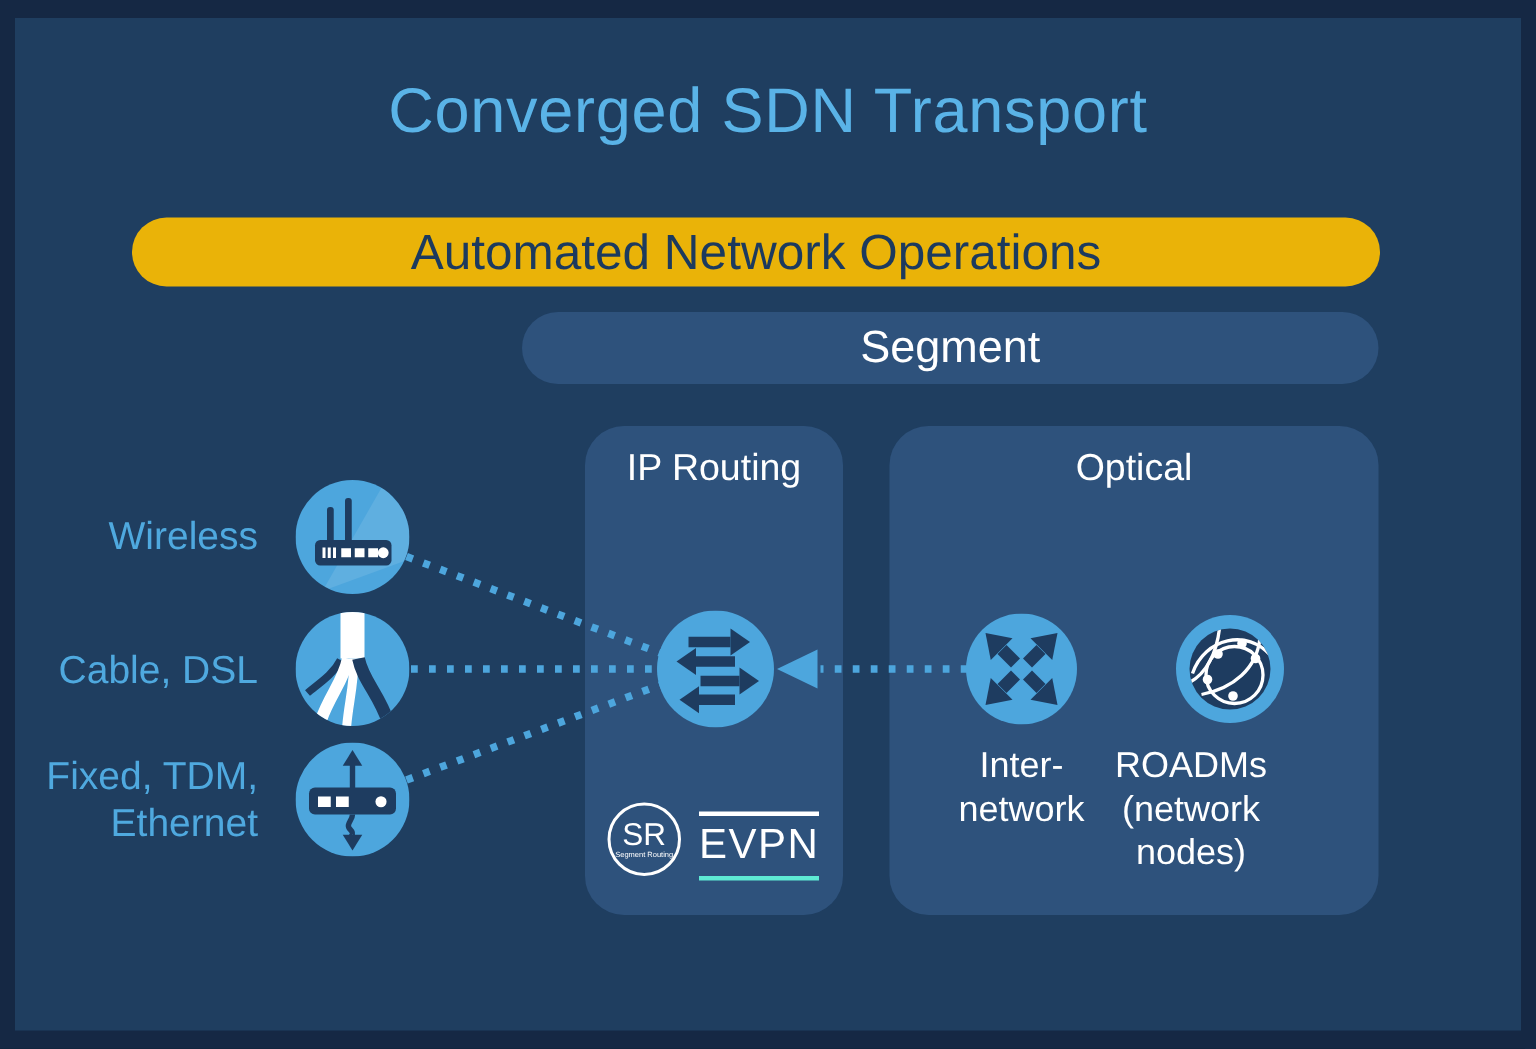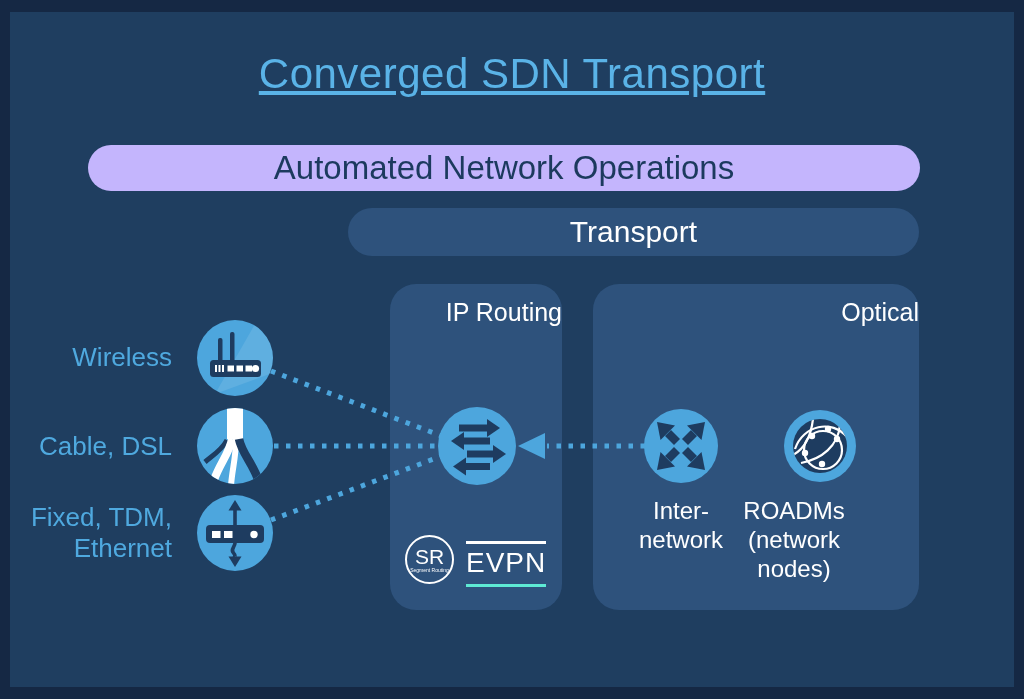--- a/index.html
+++ b/index.html
@@ -1,34 +1,34 @@
 <!DOCTYPE html>
 <html><head>
 <meta charset="utf-8">
 <style>
   html,body{margin:0;padding:0;background:#0e1c33;}
   .stage{position:relative;width:1024px;height:699px;background:#152844;overflow:hidden;
          font-family:"Liberation Sans", sans-serif;}
   .canvas{position:absolute;left:10px;top:12px;right:10px;bottom:12px;background:#1F3E60;}
 
   .title{position:absolute;left:0;top:50px;width:1024px;text-align:center;
-         font-size:42px;color:#5AB3E7;letter-spacing:0.5px;text-decoration:underline;}
+         font-size:42px;color:#5AB3E7;letter-spacing:0.5px;}
 
   .banner{position:absolute;left:88px;top:145px;width:832px;height:46px;border-radius:23px;
-          background:#c4b5fd;text-align:center;line-height:46px;font-size:33px;color:#1C3A5E;}
+          background:#eab308;text-align:center;line-height:46px;font-size:33px;color:#1C3A5E;}
 
   .pill{position:absolute;top:208px;height:48px;border-radius:24px;background:#2E527C;
         text-align:center;line-height:48px;font-size:30px;color:#FFFFFF;}
   .pill.access{left:88px;width:243px;}
   .pill.backbone{left:348px;width:571px;}
 
   .panel{position:absolute;top:284px;height:326px;border-radius:26px;background:#2E527C;}
   .panel.ip{left:390px;width:172px;}
   .panel.optical{left:593px;width:326px;}
-  .panel-title{padding-top:14px;text-align:right;font-size:25px;color:#FFFFFF;}
+  .panel-title{padding-top:14px;text-align:center;font-size:25px;color:#FFFFFF;}
 
   .access-label{position:absolute;left:30px;width:142px;text-align:right;color:#4FA9DF;
                 font-size:26px;line-height:31px;white-space:pre-line;}
   .access-label.wireless{top:342px;}
   .access-label.cable{top:431px;}
   .access-label.fixed{top:502px;}
 
   .icon{position:absolute;}
   .icon.wireless{left:197px;top:320px;}
   .icon.cable{left:197px;top:408px;}
@@ -60,21 +60,21 @@
 <div class="stage">
   <div class="canvas"></div>
 
   <div class="title">Converged SDN Transport</div>
 
   <div class="banner">
     <span>Automated Network Operations</span>
   </div>
 
   <div class="pill backbone">
-    <span>Transport</span>
+    <span>Segment</span>
   </div>
 
   <div class="panel ip">
     <div class="panel-title">IP Routing</div>
   </div>
   <div class="panel optical">
     <div class="panel-title">Optical</div>
   </div>
 
   <svg class="connectors" width="1024" height="699">

